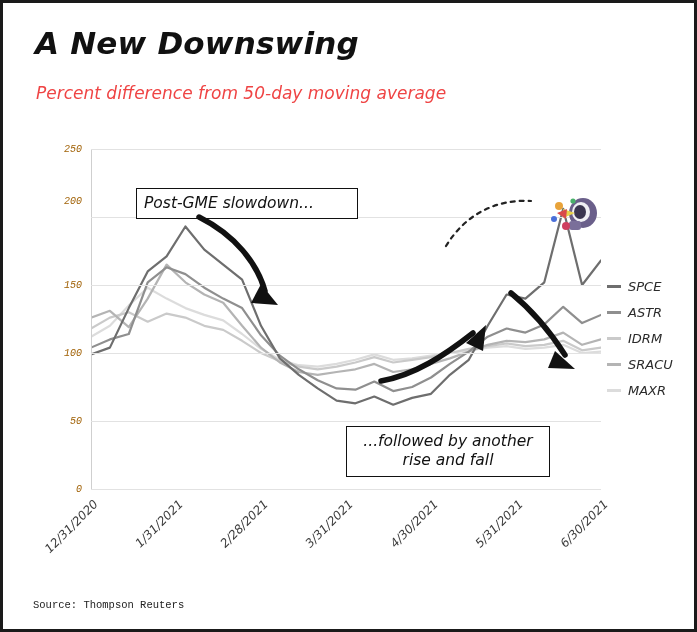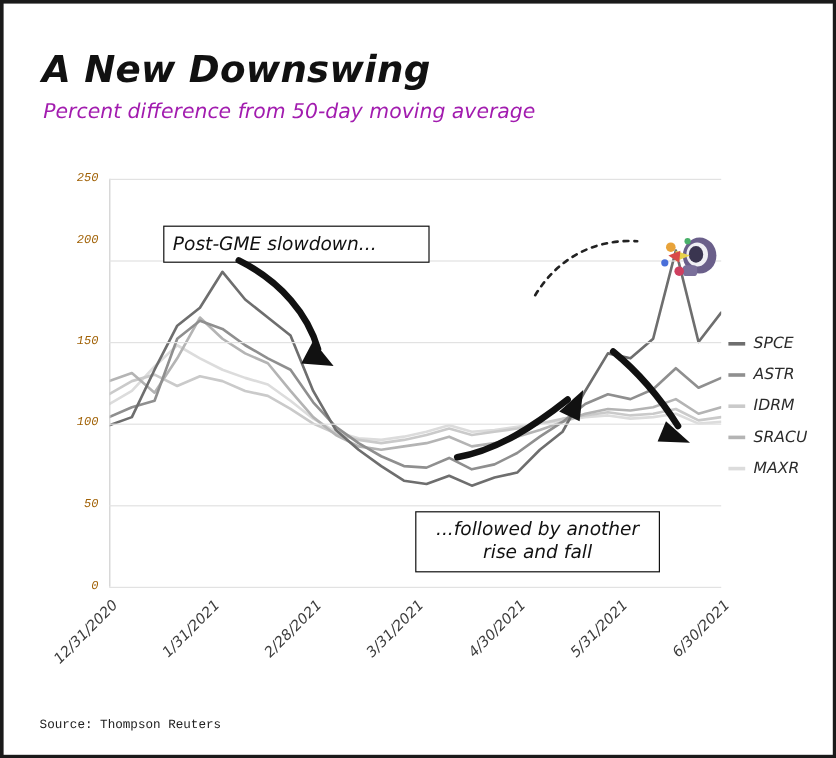--- a/index.html
+++ b/index.html
@@ -23,30 +23,29 @@
   .title {
     position: absolute;
     left: 32px;
     top: 22px;
     font-family: "DejaVu Sans", sans-serif;
     font-size: 31px;
     font-style: italic;
     font-weight: bold;
     color: #111111;
     letter-spacing: 0.2px;
-    margin-top: 15px;
   }
   .subtitle {
     position: absolute;
     left: 33px;
     top: 80px;
     font-family: "DejaVu Sans", sans-serif;
     font-size: 17px;
     font-style: italic;
-    color: #a21caf;
+    color: #ef4444;
   }
   .source {
     position: absolute;
     left: 30px;
     top: 596px;
     font-family: Liberation Mono, monospace;
     font-size: 10.5px;
     color: #222222;
   }
   

